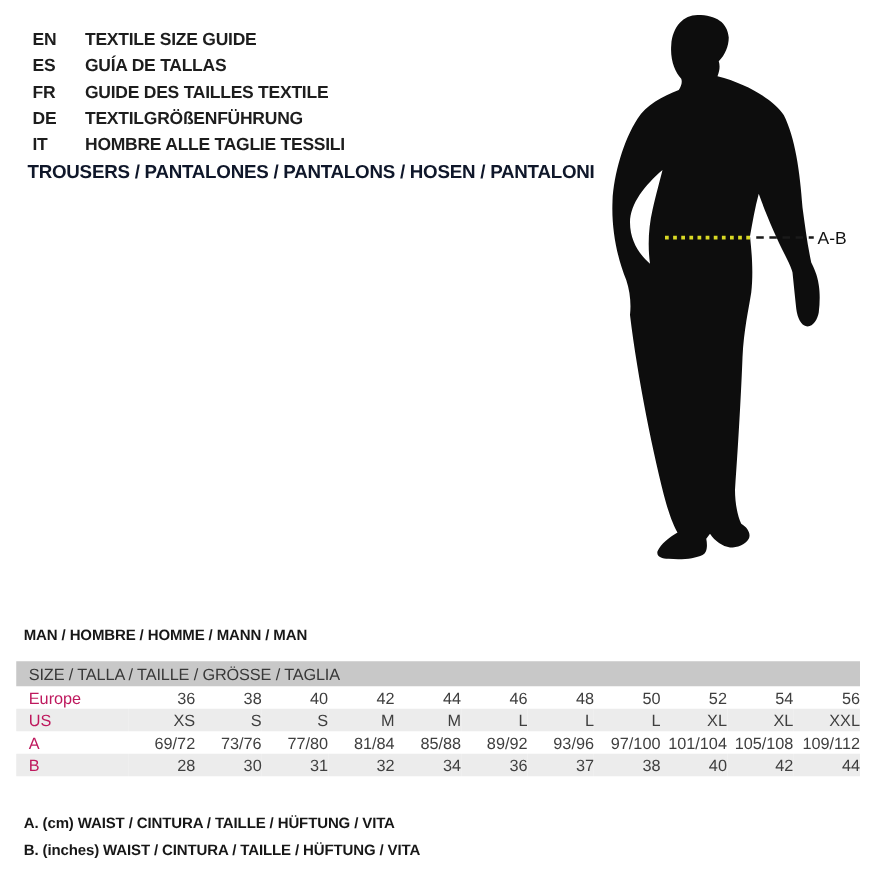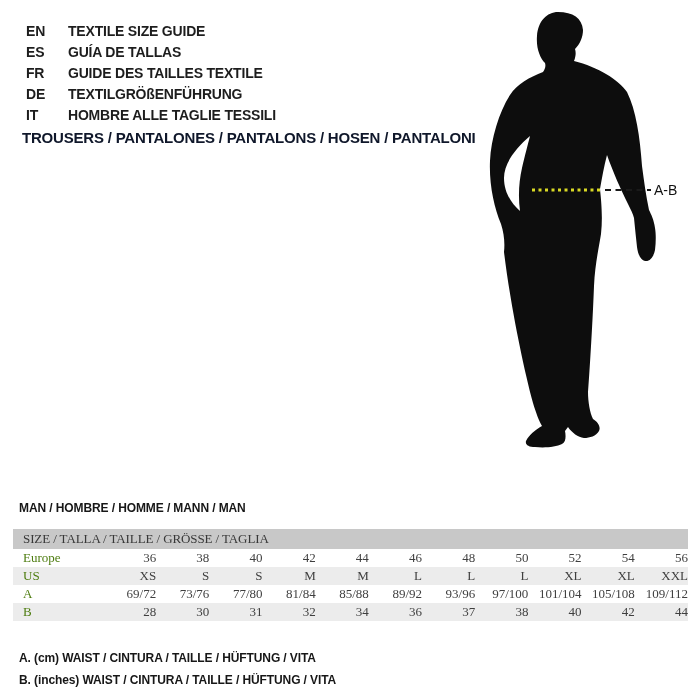--- a/index.html
+++ b/index.html
@@ -19,32 +19,32 @@
   }
   
   .figure-wrap{position:absolute;left:470px;top:0px;width:230px;height:470px;}
   .measure-text{font-family:"Liberation Sans","DejaVu Sans",sans-serif;font-size:14px;fill:#111;}
   
   .section-title{
     position:absolute;left:19px;top:501px;font-size:12px;font-weight:bold;
     letter-spacing:-0.1px;color:#171717;white-space:nowrap;
   }
   
-  .size-table-wrap{position:absolute;left:13px;top:529px;width:675px;font-family:Liberation Serif, serif;}
+  .size-table-wrap{position:absolute;left:13px;top:529px;width:675px;}
   table.size-table{
     width:675px;border-collapse:collapse;table-layout:fixed;
     font-size:13px;color:#3f3f3f;
   }
   table.size-table td{padding:0;vertical-align:middle;white-space:nowrap;}
   tr.thead td{
     background:#c8c8c8;height:20px;padding-left:10px;color:#383838;
     font-size:13px;letter-spacing:-0.1px;
   }
   tr.data-row td{height:18px;text-align:right;}
-  tr.data-row td.row-label{text-align:left;padding-left:10px;color:#4d7c0f;}
+  tr.data-row td.row-label{text-align:left;padding-left:10px;color:#be185d;}
   tr.data-row.alt td{background:#ececec;margin-top:32px;}
   
   .notes{position:absolute;left:19px;top:647px;font-size:12px;font-weight:bold;
     line-height:22px;letter-spacing:-0.1px;color:#171717;}
 </style>
 </head>
 <body>
 
 <div class="lang-block">
   <div class="lang-row">

